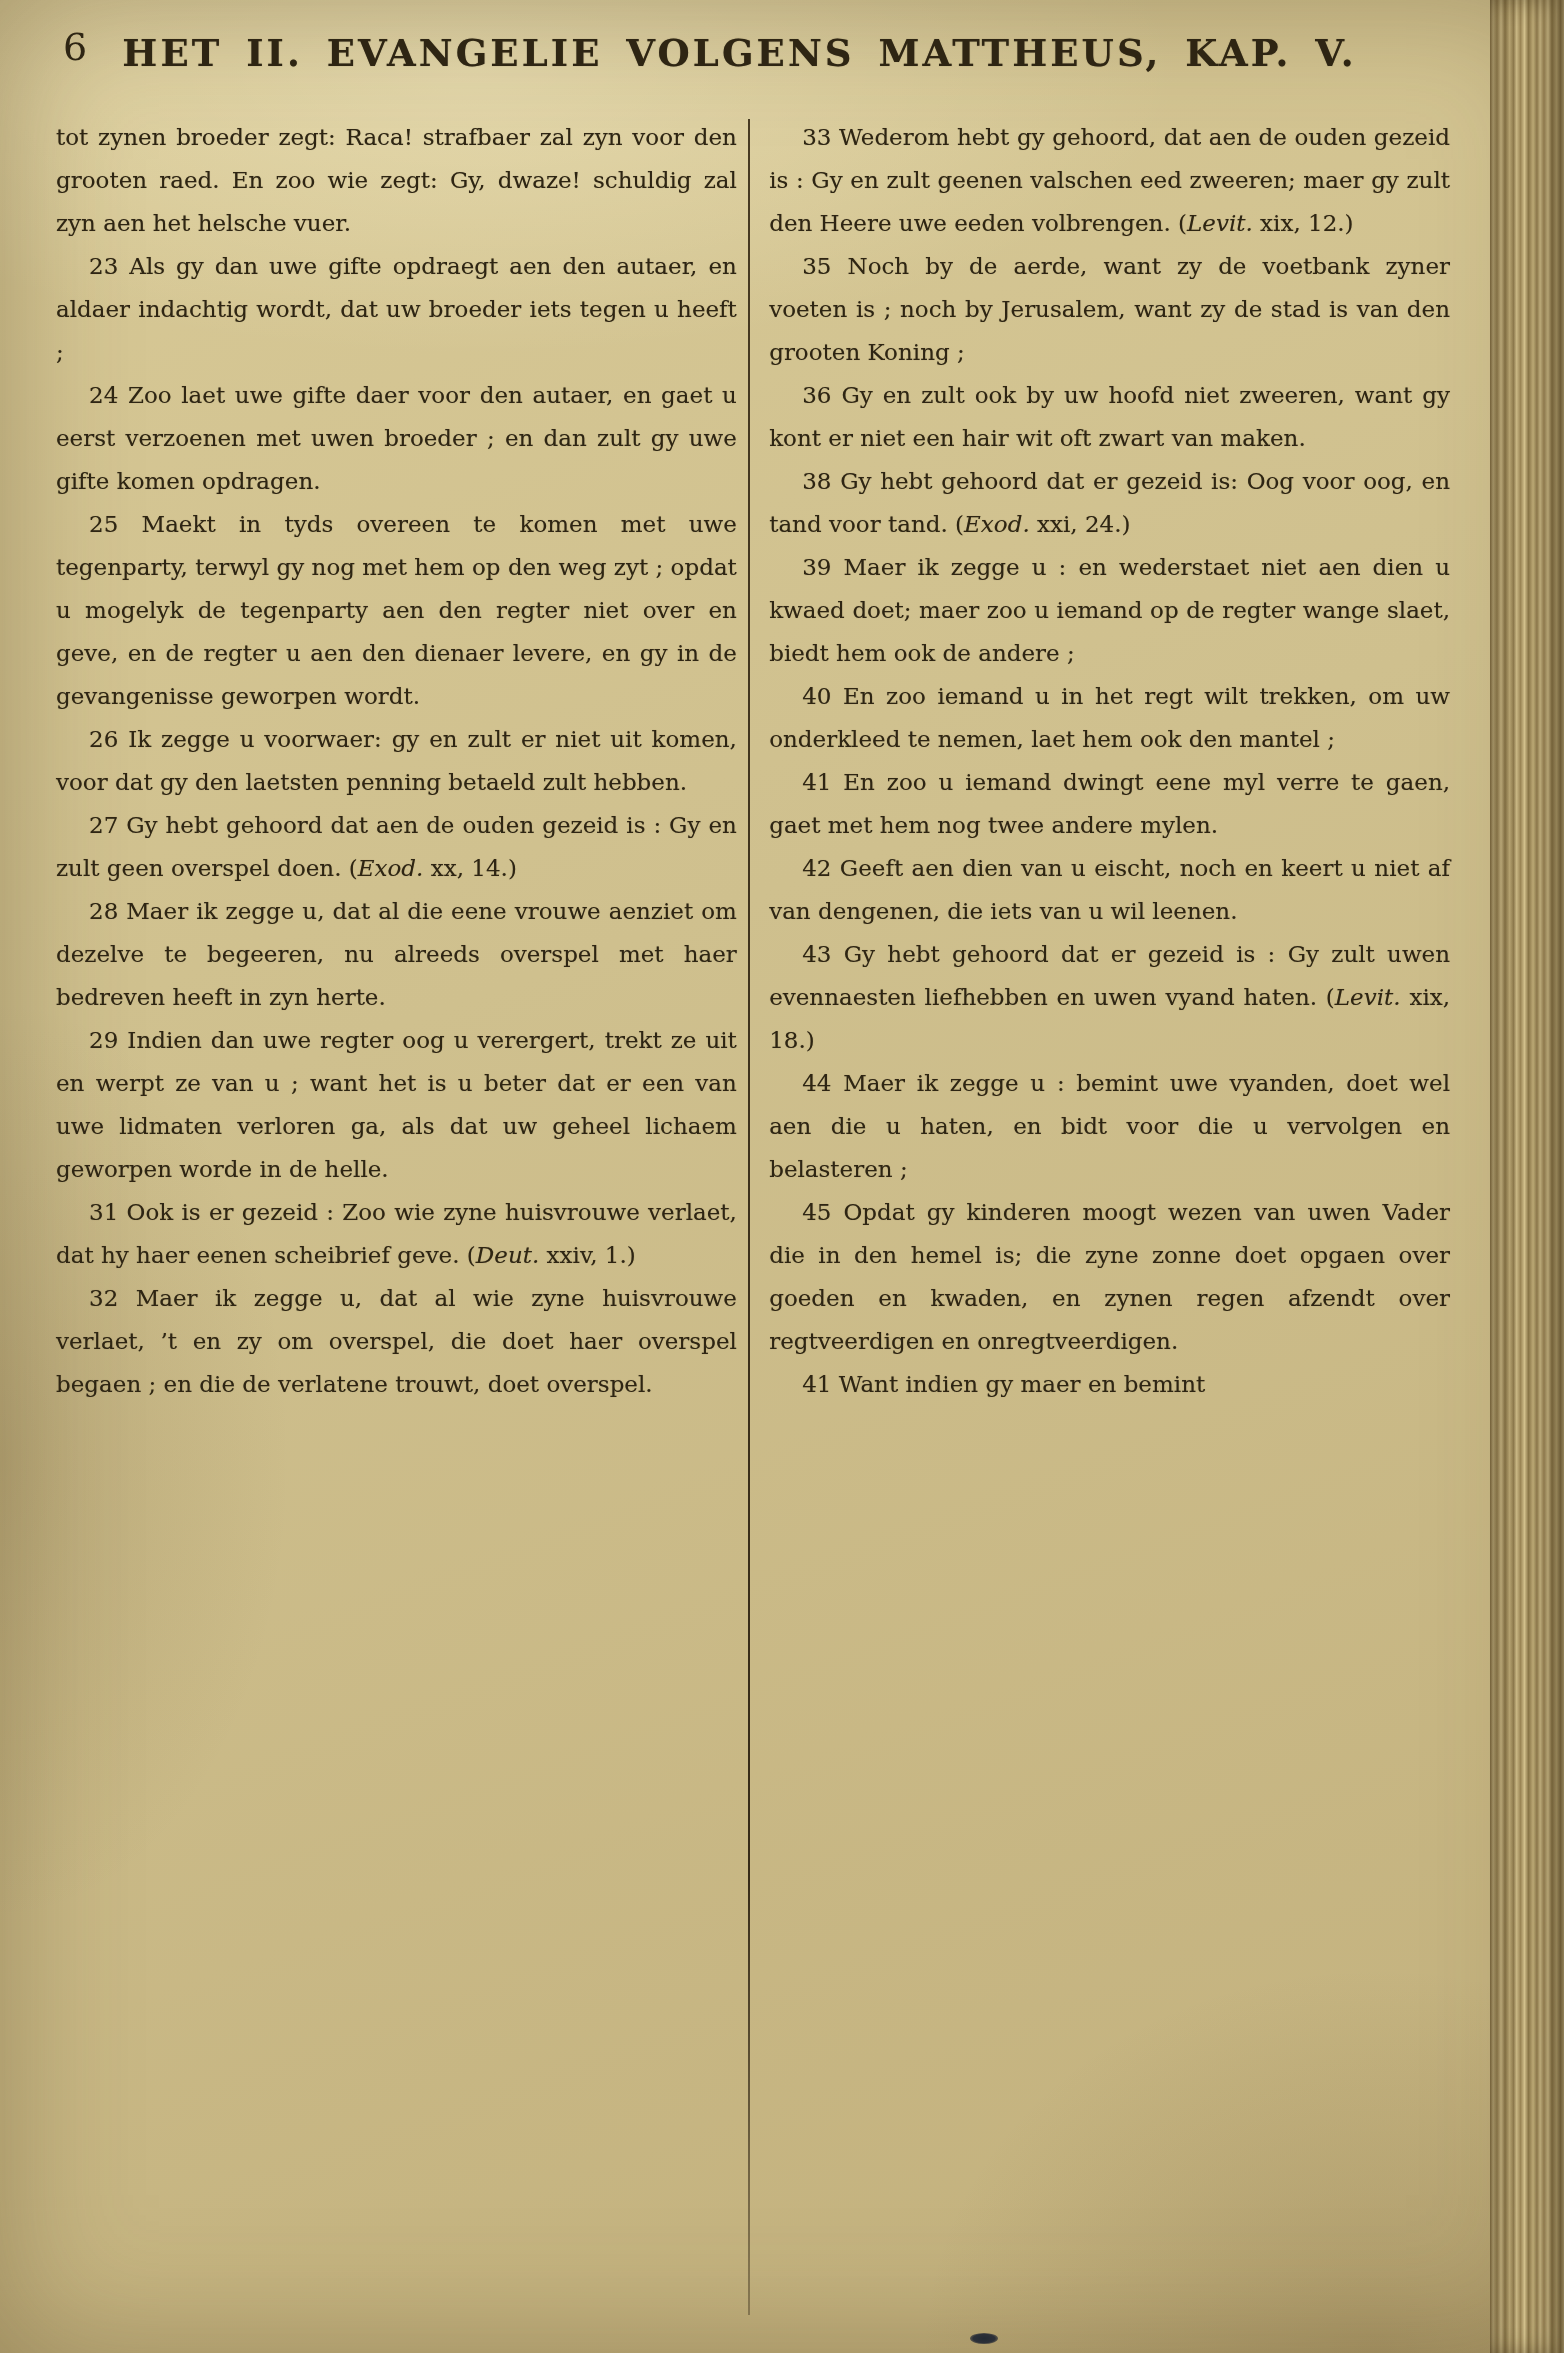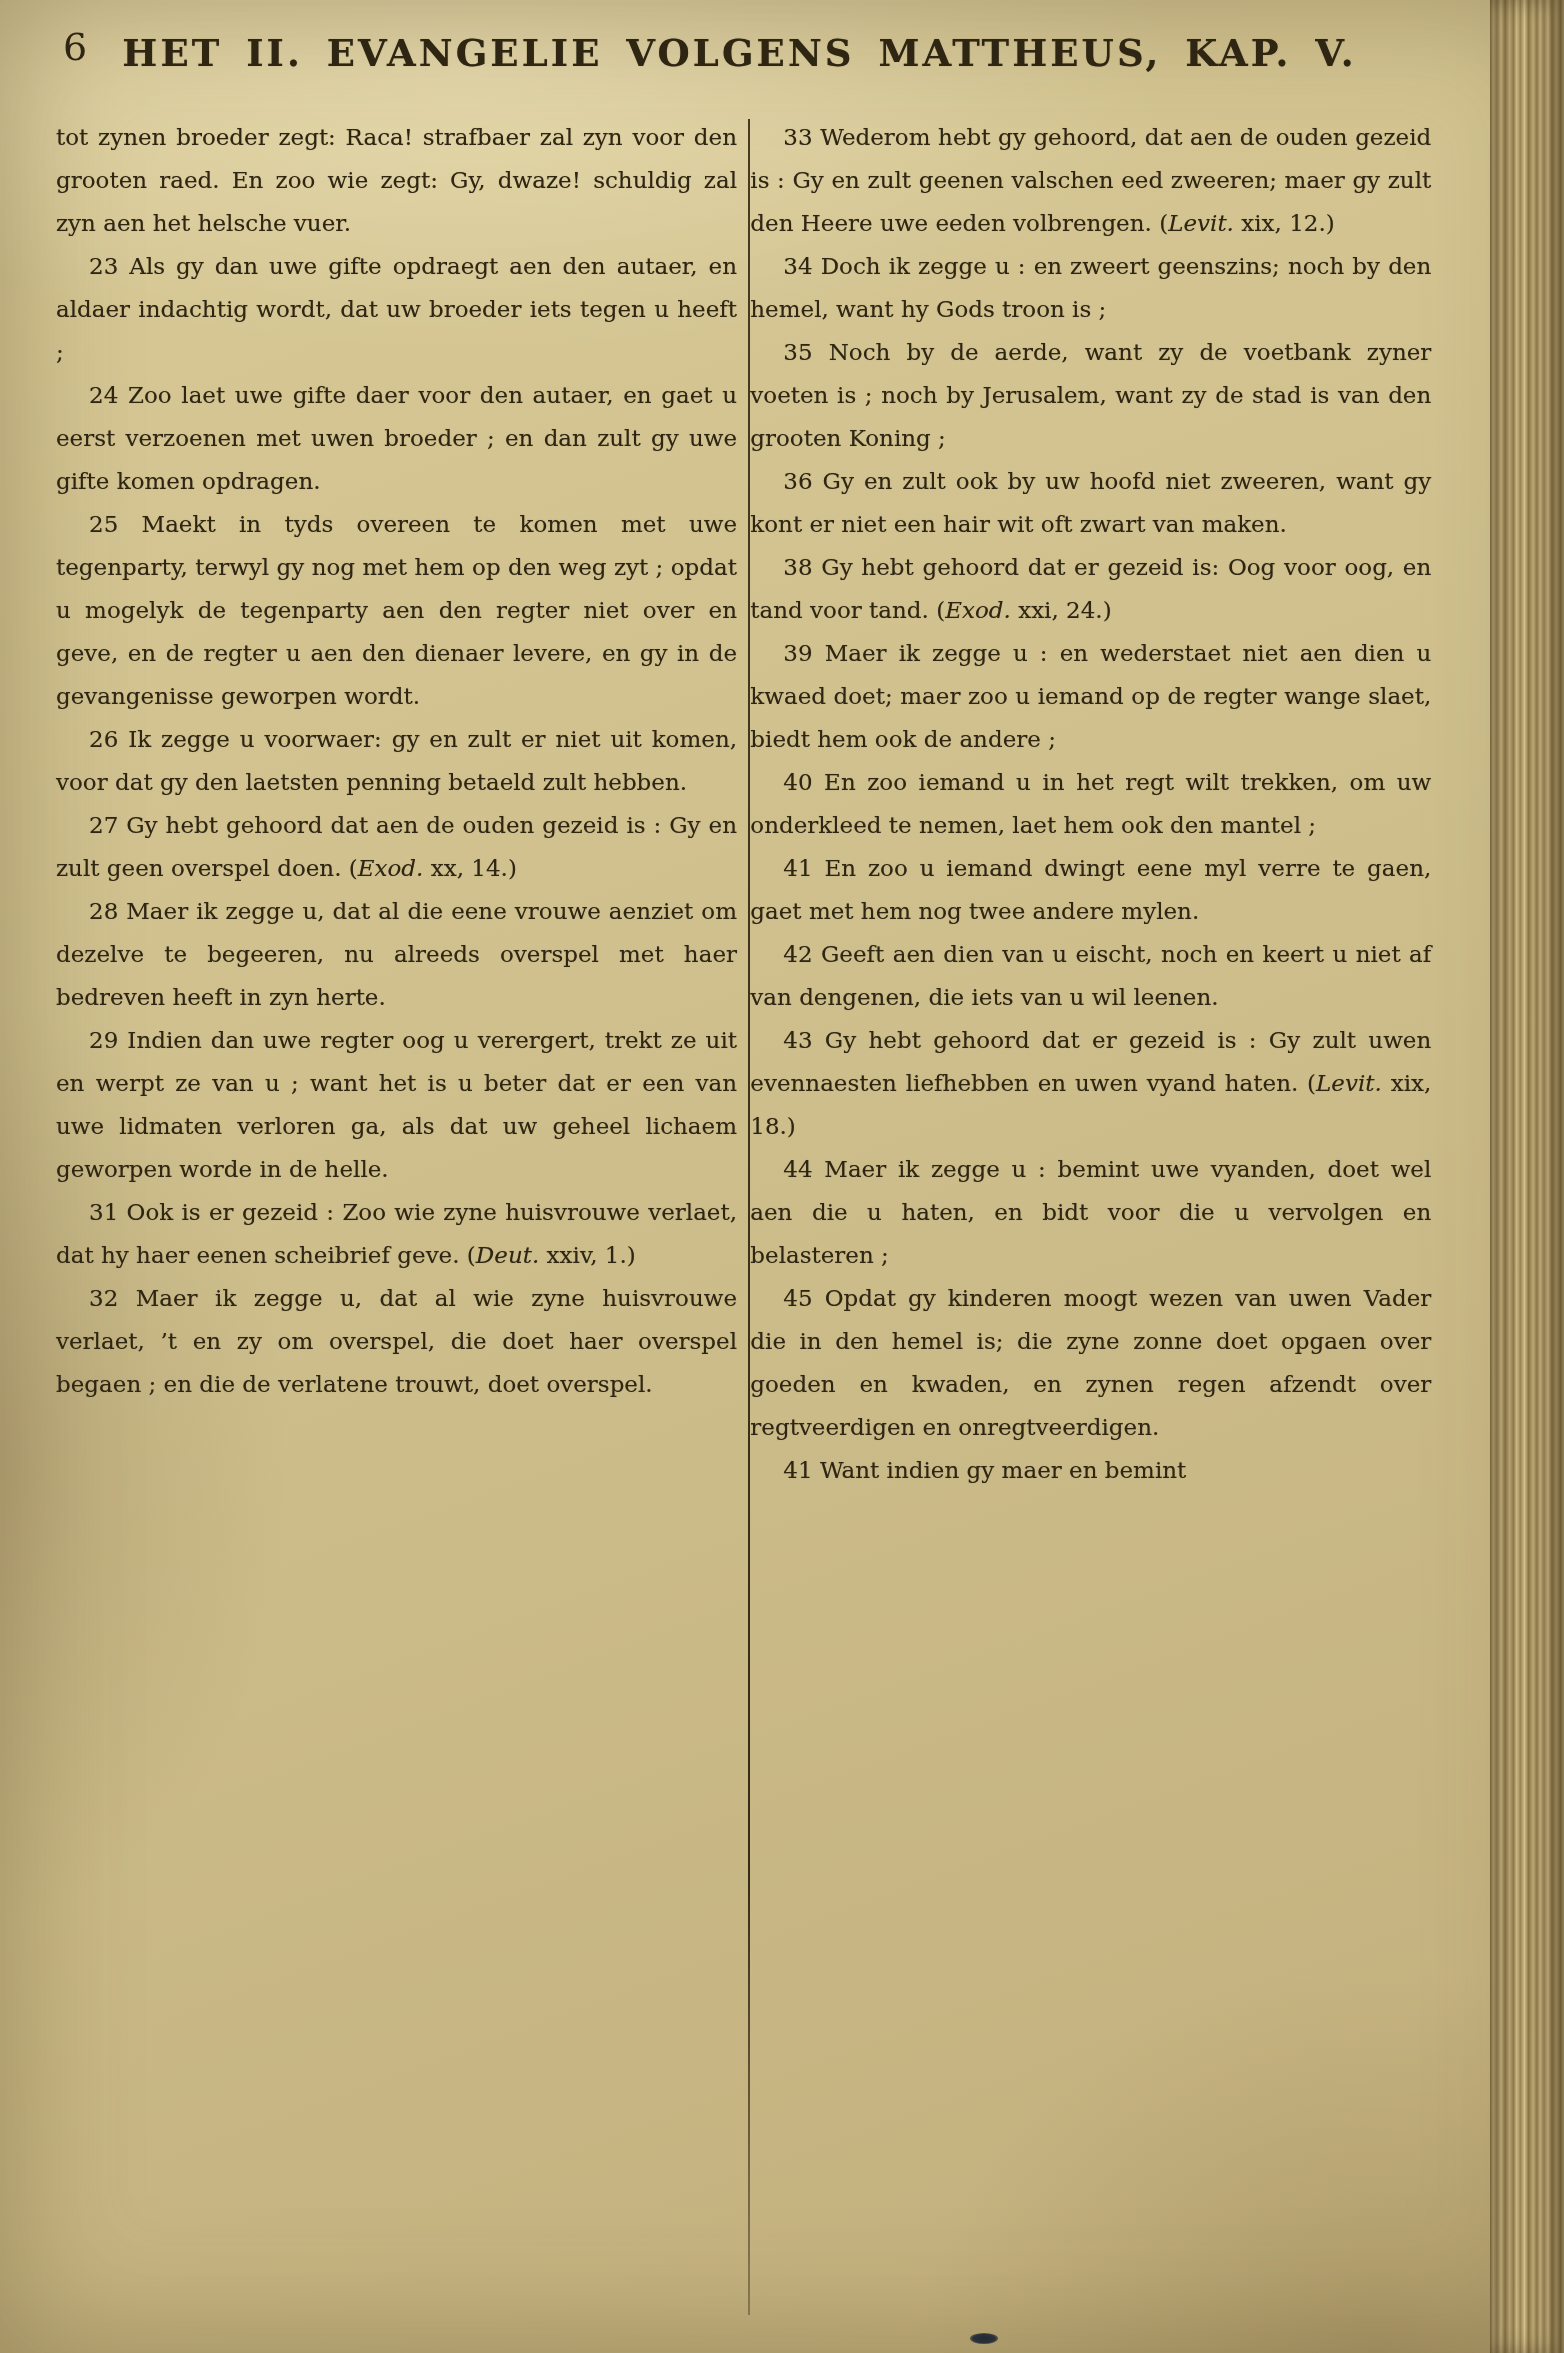--- a/index.html
+++ b/index.html
@@ -39,21 +39,21 @@
     font-size:37px;font-weight:bold;letter-spacing:3.1px;word-spacing:7.8px;
     color:var(--ink);
     text-shadow:0 0 0.8px rgba(46,37,19,0.5);
   }
   .columns{
     display:flex;align-items:stretch;
     margin:12.5px 0 0 56px;width:1394px;min-height:2199px;
   }
   .col{width:681px;}
   .col.left{padding-right:11px;}
-  .col.right{}
+  .col.right{padding-left:19px;}
   .divider{width:2.3px;background:linear-gradient(#473a22,#362b18 80%,rgba(54,43,24,0.4));margin-top:3.1px;}
   .verse{
     margin:0;text-align:justify;
     font-size:23px;line-height:43px;
     color:var(--ink);text-indent:33px;
     text-shadow:0 0 0.8px rgba(46,37,19,0.35);
   }
   .verse.cont{text-indent:0;}
   .ital{font-style:italic;}
   .stain{
@@ -79,21 +79,20 @@
         <p class="verse"><span class="vnum">26 </span><span>Ik zegge u voorwaer: gy en zult er niet uit komen, voor dat gy den laetsten penning betaeld zult hebben.</span></p>
         <p class="verse"><span class="vnum">27 </span><span>Gy hebt gehoord dat aen de ouden gezeid is : Gy en zult geen overspel doen. (</span><span class="ital">Exod.</span><span> xx, 14.)</span></p>
         <p class="verse"><span class="vnum">28 </span><span>Maer ik zegge u, dat al die eene vrouwe aenziet om dezelve te begeeren, nu alreeds overspel met haer bedreven heeft in zyn herte.</span></p>
         <p class="verse"><span class="vnum">29 </span><span>Indien dan uwe regter oog u verergert, trekt ze uit en werpt ze van u ; want het is u beter dat er een van uwe lidmaten verloren ga, als dat uw geheel lichaem geworpen worde in de helle.</span></p>
         <p class="verse"><span class="vnum">31 </span><span>Ook is er gezeid : Zoo wie zyne huisvrouwe verlaet, dat hy haer eenen scheibrief geve. (</span><span class="ital">Deut.</span><span> xxiv, 1.)</span></p>
         <p class="verse"><span class="vnum">32 </span><span>Maer ik zegge u, dat al wie zyne huisvrouwe verlaet, ’t en zy om overspel, die doet haer overspel begaen ; en die de verlatene trouwt, doet overspel.</span></p>
       </div>
     <div class="divider"></div>
     <div class="col right">
         <p class="verse"><span class="vnum">33 </span><span>Wederom hebt gy gehoord, dat aen de ouden gezeid is : Gy en zult geenen valschen eed zweeren; maer gy zult den Heere uwe eeden volbrengen. (</span><span class="ital">Levit.</span><span> xix, 12.)</span></p>
-        <p class="verse"><span class="vnum">34 </span><span>Doch ik zegge u : en zweert geenszins; noch by den hemel, want hy Gods troon is ;</span></p>
         <p class="verse"><span class="vnum">35 </span><span>Noch by de aerde, want zy de voetbank zyner voeten is ; noch by Jerusalem, want zy de stad is van den grooten Koning ;</span></p>
         <p class="verse"><span class="vnum">36 </span><span>Gy en zult ook by uw hoofd niet zweeren, want gy kont er niet een hair wit oft zwart van maken.</span></p>
         <p class="verse"><span class="vnum">38 </span><span>Gy hebt gehoord dat er gezeid is: Oog voor oog, en tand voor tand. (</span><span class="ital">Exod.</span><span> xxi, 24.)</span></p>
         <p class="verse"><span class="vnum">39 </span><span>Maer ik zegge u : en wederstaet niet aen dien u kwaed doet; maer zoo u iemand op de regter wange slaet, biedt hem ook de andere ;</span></p>
         <p class="verse"><span class="vnum">40 </span><span>En zoo iemand u in het regt wilt trekken, om uw onderkleed te nemen, laet hem ook den mantel ;</span></p>
         <p class="verse"><span class="vnum">41 </span><span>En zoo u iemand dwingt eene myl verre te gaen, gaet met hem nog twee andere mylen.</span></p>
         <p class="verse"><span class="vnum">42 </span><span>Geeft aen dien van u eischt, noch en keert u niet af van dengenen, die iets van u wil leenen.</span></p>
         <p class="verse"><span class="vnum">43 </span><span>Gy hebt gehoord dat er gezeid is : Gy zult uwen evennaesten liefhebben en uwen vyand haten. (</span><span class="ital">Levit.</span><span> xix, 18.)</span></p>
         <p class="verse"><span class="vnum">44 </span><span>Maer ik zegge u : bemint uwe vyanden, doet wel aen die u haten, en bidt voor die u vervolgen en belasteren ;</span></p>
         <p class="verse"><span class="vnum">45 </span><span>Opdat gy kinderen moogt wezen van uwen Vader die in den hemel is; die zyne zonne doet opgaen over goeden en kwaden, en zynen regen afzendt over regtveerdigen en onregtveerdigen.</span></p>

